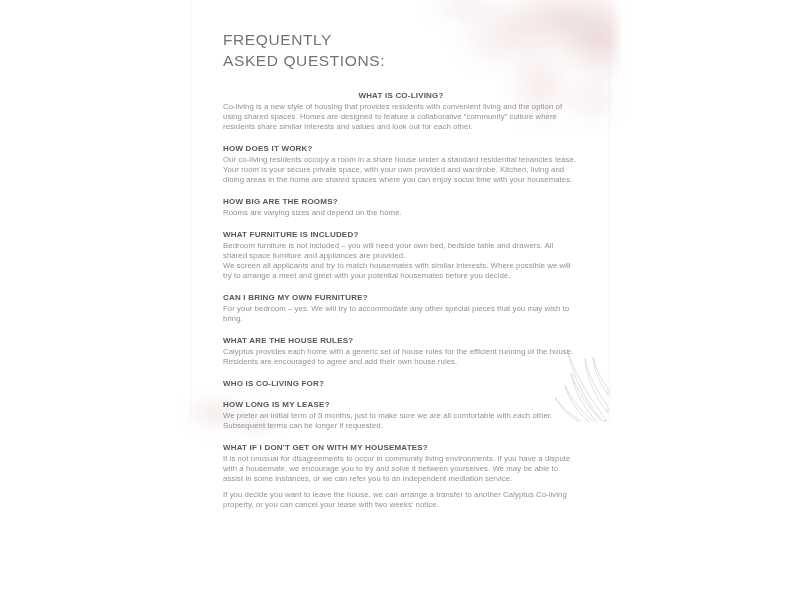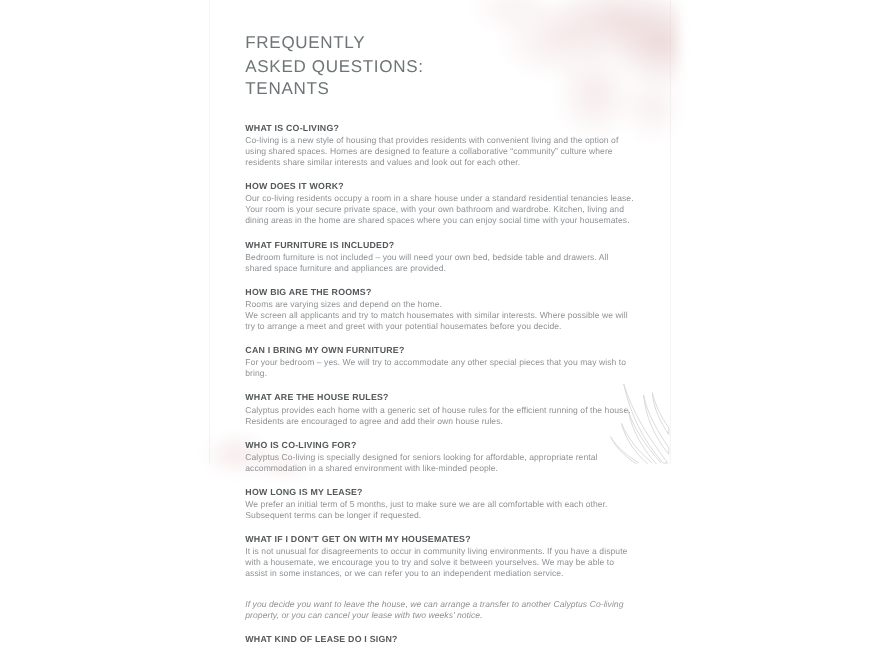--- a/index.html
+++ b/index.html
@@ -41,26 +41,26 @@
   }
   .doc-title{
     color:#6e7577;
     font-size:15.5px;line-height:20.5px;letter-spacing:0.6px;
     font-weight:400;margin:0 0 20px 0;
   }
   .faq-item .q{
     color:#54585a;font-size:8px;font-weight:700;letter-spacing:0.2px;
     margin:12px 0 2px 0;
   }
-  .faq-item:first-child .q{margin-top:12px;}
+  .faq-item:first-child .q{margin-top:12px;text-align:center;}
   .faq-item p{
     color:#8f9295;font-size:7.8px;line-height:10px;margin:0;
     letter-spacing:0.05px;
   }
-  .faq-item p + p{margin-top:18px;font-style:italic;}
+  .faq-item p + p{margin-top:6px;}
 </style>
 </head>
 <body>
 
 <div class="canvas">
   <div class="sheet">
 
     <div class="wash-top"></div>
     <div class="wash-bottom"></div>
 
@@ -72,49 +72,48 @@
         <path d="M56 134 C 44 124, 34 112, 28 98 C 32 114, 42 126, 52 135"></path>
         <path d="M71 102 C 64 92, 59 82, 56 70 C 57 84, 63 96, 71 108 Z"></path>
         <path d="M44 134 C 34 128, 24 120, 18 110 C 24 122, 34 130, 42 135"></path>
       </g>
     </svg>
 
     <div class="content">
       <h1 class="doc-title">
         <div>FREQUENTLY</div>
         <div>ASKED QUESTIONS:</div>
-        <div>TENANTS</div>
       </h1>
 
       <div class="faq-list" id="faq-list">
   <div class="faq-item">
     <div class="q">WHAT IS CO-LIVING?</div>
     <div class="a">
               <p>Co-living is a new style of housing that provides residents with convenient living and the option of using shared spaces. Homes are designed to feature a collaborative “community” culture where residents share similar interests and values and look out for each other.</p>
             </div>
   </div>
 
   <div class="faq-item">
     <div class="q">HOW DOES IT WORK?</div>
     <div class="a">
-              <p>Our co-living residents occupy a room in a share house under a standard residential tenancies lease. Your room is your secure private space, with your own bathroom and wardrobe. Kitchen, living and dining areas in the home are shared spaces where you can enjoy social time with your housemates.</p>
+              <p>Our co-living residents occupy a room in a share house under a standard residential tenancies lease. Your room is your secure private space, with your own provided and wardrobe. Kitchen, living and dining areas in the home are shared spaces where you can enjoy social time with your housemates.</p>
+            </div>
+  </div>
+
+  <div class="faq-item">
+    <div class="q">HOW BIG ARE THE ROOMS?</div>
+    <div class="a">
+              <p>Rooms are varying sizes and depend on the home.</p>
             </div>
   </div>
 
   <div class="faq-item">
     <div class="q">WHAT FURNITURE IS INCLUDED?</div>
     <div class="a">
               <p>Bedroom furniture is not included – you will need your own bed, bedside table and drawers. All shared space furniture and appliances are provided.</p>
-            </div>
-  </div>
-
-  <div class="faq-item">
-    <div class="q">HOW BIG ARE THE ROOMS?</div>
-    <div class="a">
-              <p>Rooms are varying sizes and depend on the home.</p>
             </div>
   </div>
 
   <div class="faq-item">
     <div class="a">
               <p>We screen all applicants and try to match housemates with similar interests. Where possible we will try to arrange a meet and greet with your potential housemates before you decide.</p>
             </div>
   </div>
 
   <div class="faq-item">
@@ -126,40 +125,33 @@
 
   <div class="faq-item">
     <div class="q">WHAT ARE THE HOUSE RULES?</div>
     <div class="a">
               <p>Calyptus provides each home with a generic set of house rules for the efficient running of the house. Residents are encouraged to agree and add their own house rules.</p>
             </div>
   </div>
 
   <div class="faq-item">
     <div class="q">WHO IS CO-LIVING FOR?</div>
-    <div class="a">
-              <p>Calyptus Co-living is specially designed for seniors looking for affordable, appropriate rental accommodation in a shared environment with like-minded people.</p>
-            </div>
   </div>
 
   <div class="faq-item">
     <div class="q">HOW LONG IS MY LEASE?</div>
     <div class="a">
               <p>We prefer an initial term of 5 months, just to make sure we are all comfortable with each other. Subsequent terms can be longer if requested.</p>
             </div>
   </div>
 
   <div class="faq-item">
     <div class="q">WHAT IF I DON'T GET ON WITH MY HOUSEMATES?</div>
     <div class="a">
               <p>It is not unusual for disagreements to occur in community living environments. If you have a dispute with a housemate, we encourage you to try and solve it between yourselves. We may be able to assist in some instances, or we can refer you to an independent mediation service.</p>
               <p>If you decide you want to leave the house, we can arrange a transfer to another Calyptus Co-living property, or you can cancel your lease with two weeks’ notice.</p>
             </div>
   </div>
 
-  <div class="faq-item">
-    <div class="q">WHAT KIND OF LEASE DO I SIGN?</div>
-
-  </div>
 </div>
     </div>
   </div>
 </div>
 
 </body></html>

